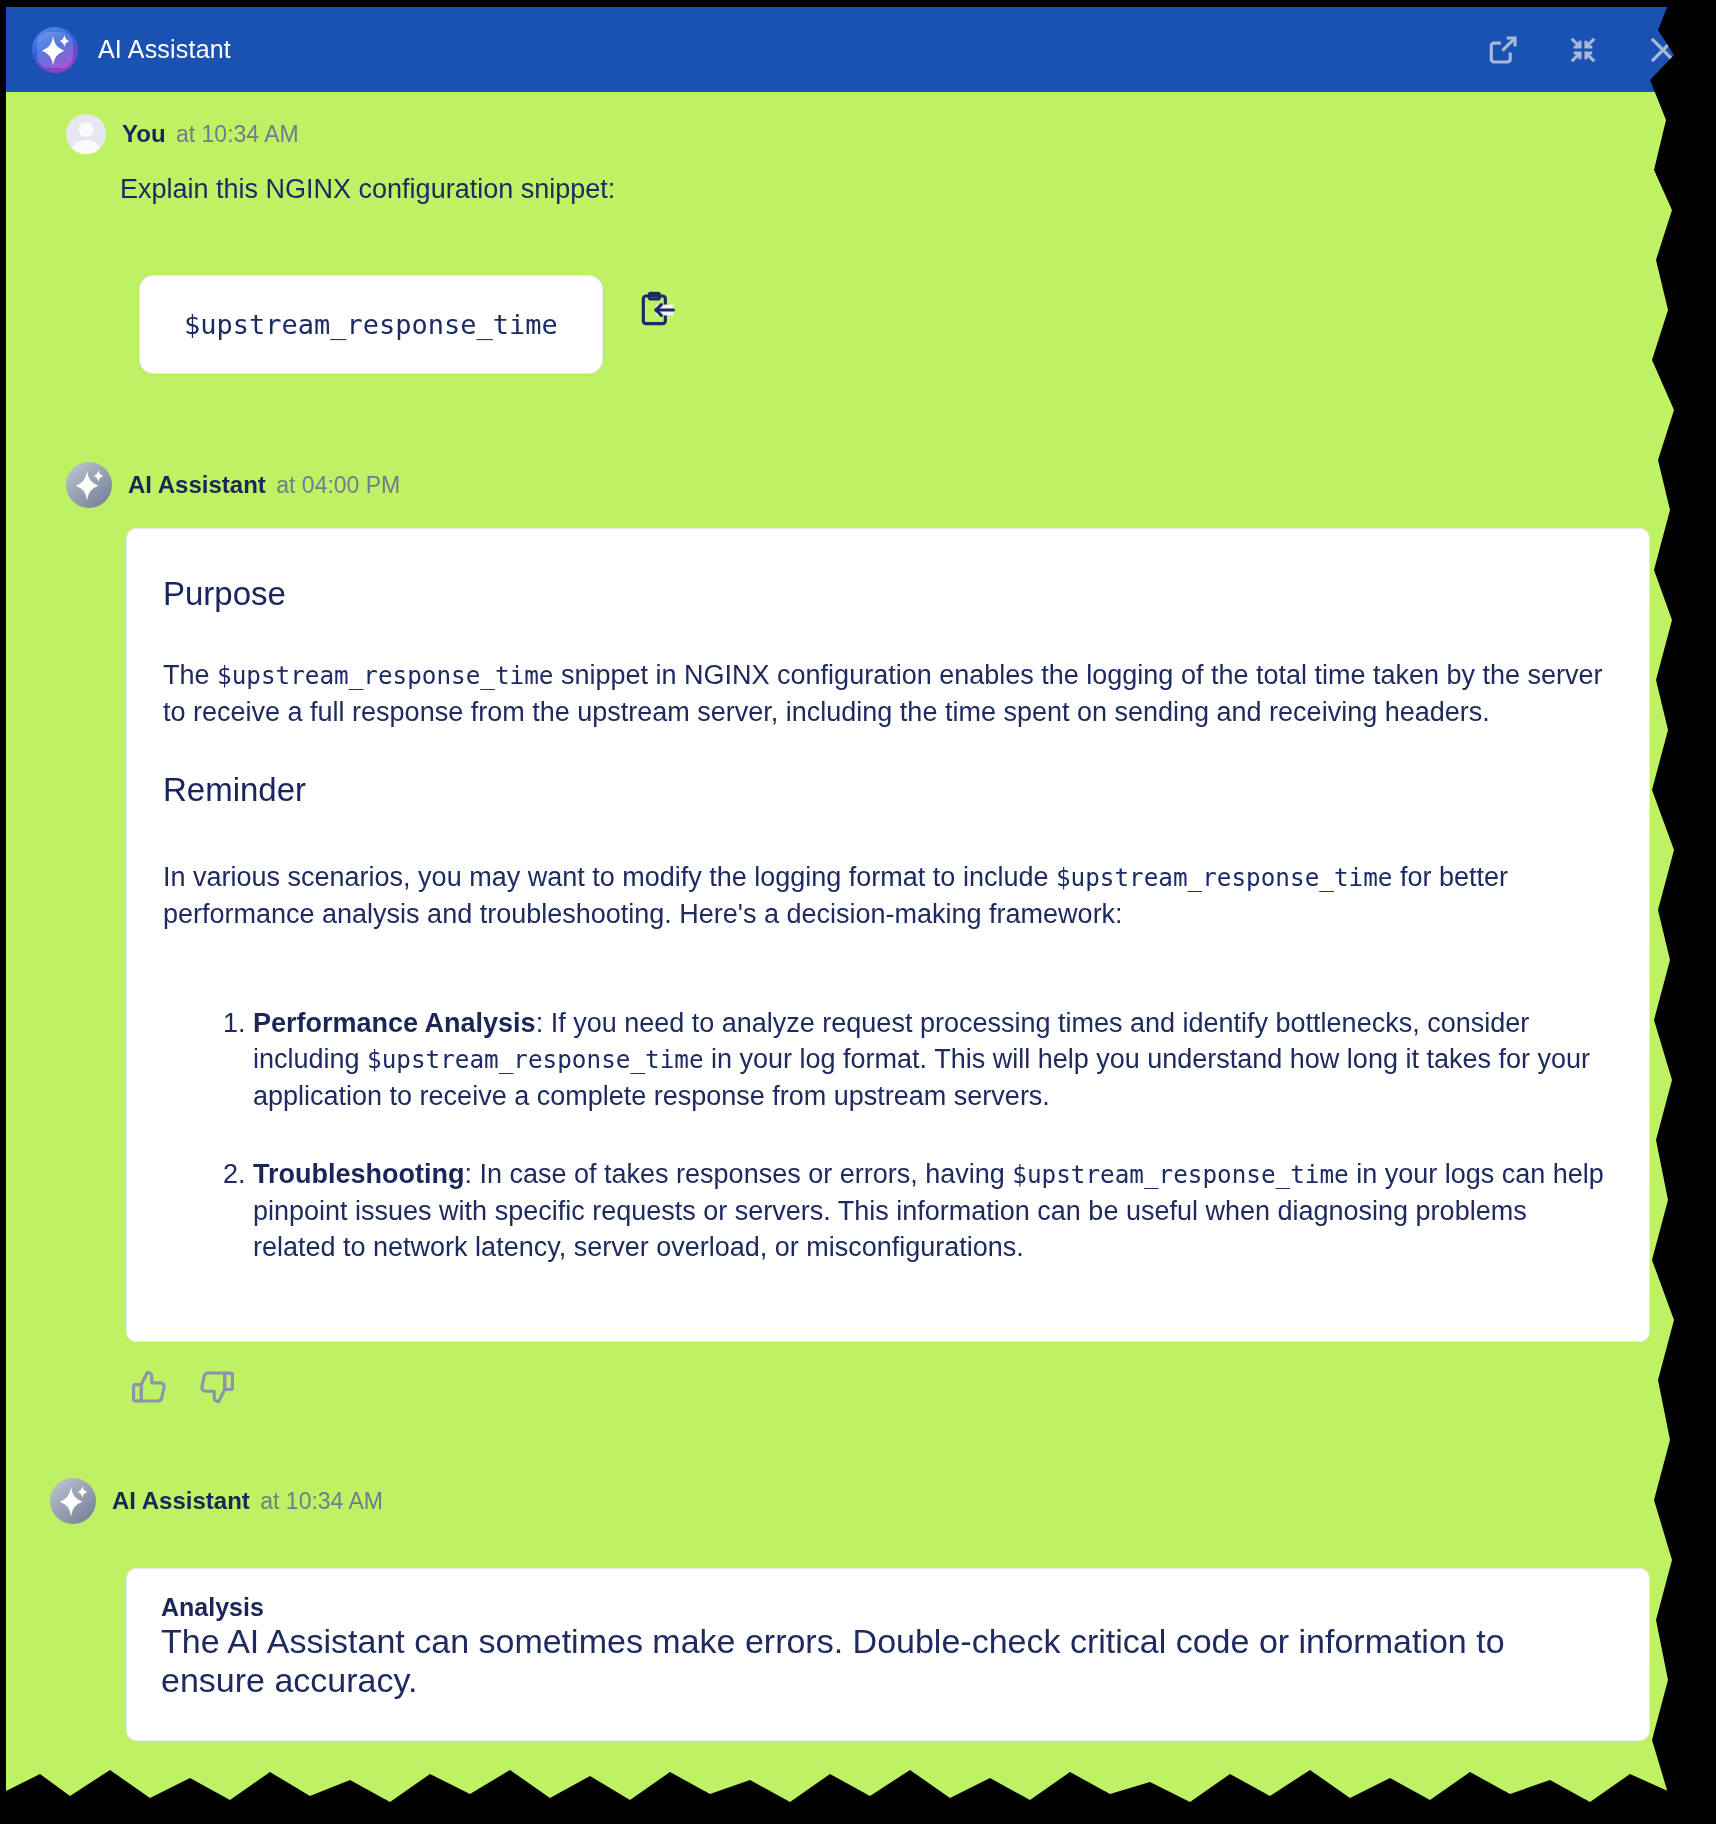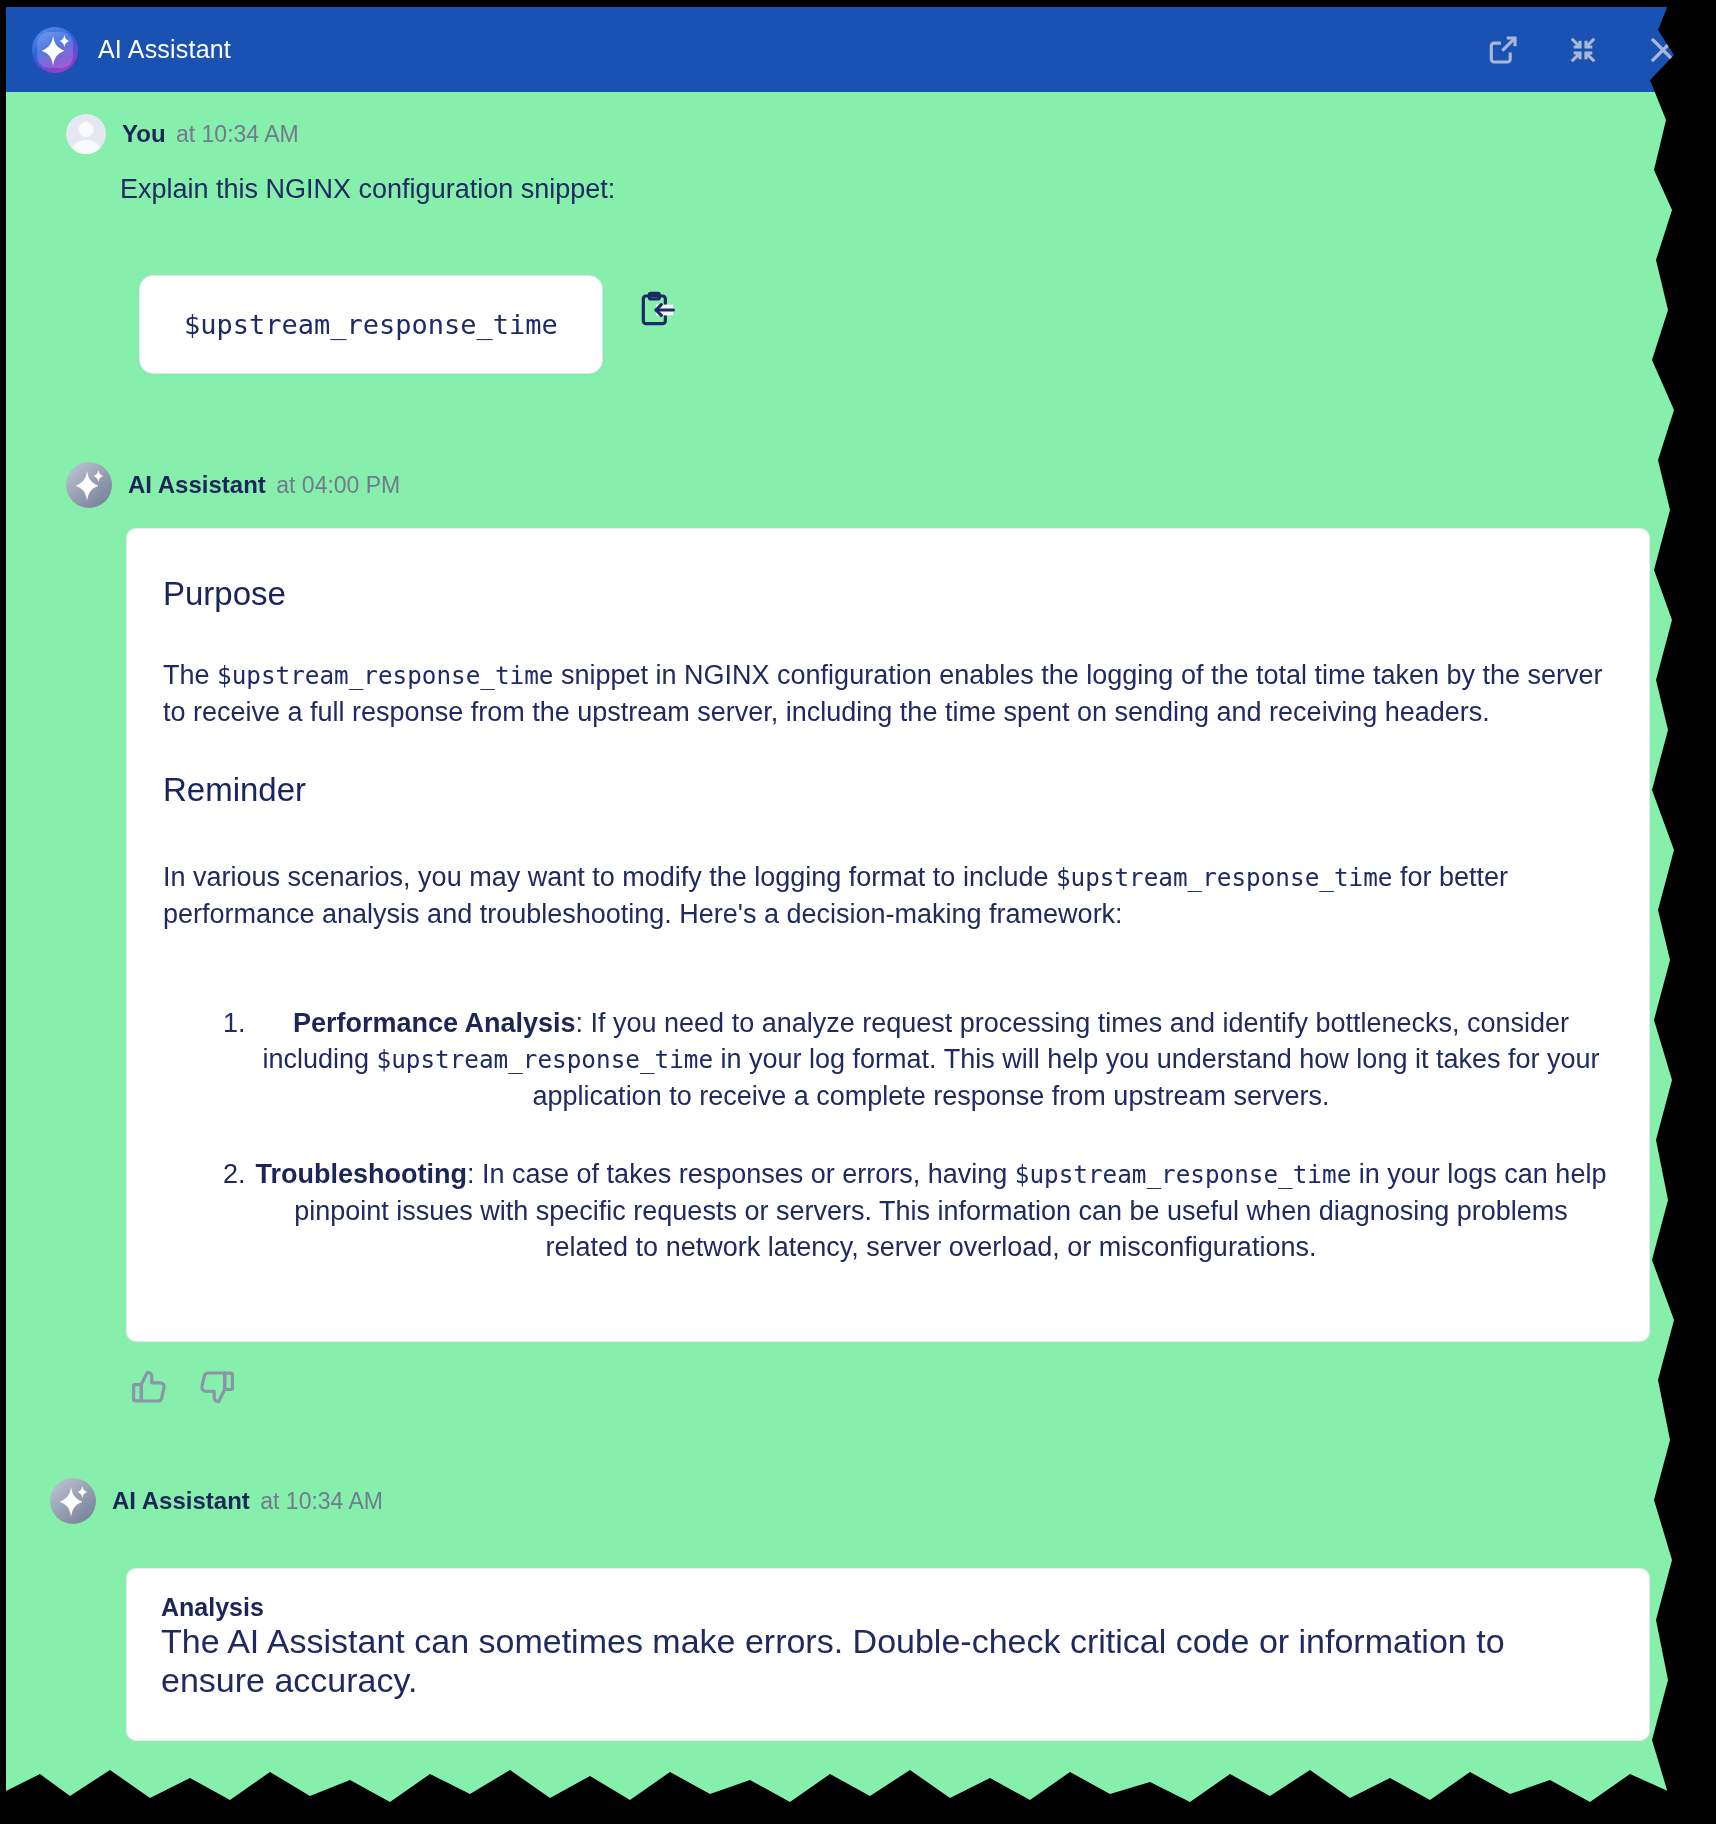--- a/index.html
+++ b/index.html
@@ -2,21 +2,21 @@
 <html><head>
 <meta charset="utf-8">
 <style>
   * { margin:0; padding:0; box-sizing:border-box; }
   html,body { width:1716px; height:1824px; }
   body {
     position:relative; background:#000;
     font-family:"Liberation Sans", sans-serif;
     color:#1e2a60; overflow:hidden;
   }
-  .panel { position:absolute; left:6px; top:7px; right:6px; bottom:6px; background:#86efac; overflow:hidden; }
+  .panel { position:absolute; left:6px; top:7px; right:6px; bottom:6px; background:#bef264; overflow:hidden; }
 
   
   .header { height:85px; background:#1a52b4; display:flex; align-items:center; gap:20px; padding:0 26px; }
   .logo { width:46px; height:46px; border-radius:50%; position:relative; flex:0 0 auto;
     background:linear-gradient(155deg,#5f93f2 0%,#2f63d8 42%,#7a43cf 74%,#c238b8 100%); }
   .logo .inner-sq { position:absolute; inset:5px; border-radius:12px; background:rgba(255,255,255,0.16); }
   .logo svg { position:absolute; inset:0; }
   .header-title { color:#ffffff; font-size:25px; font-weight:500; letter-spacing:.2px; }
   .header-actions { margin-left:auto; display:flex; align-items:center; gap:42px; padding-right:2px; }
   .icon-btn { width:38px; height:38px; background:transparent; border:0; cursor:pointer; display:flex; align-items:center; justify-content:center; }
@@ -49,21 +49,21 @@
   .row-ai-1 { margin-top:88px; }
   .card { background:#ffffff; border:1px solid #e7e9f1; border-radius:10px; margin-left:120px; margin-right:60px; }
   .response-card { margin-top:20px; padding:46px 40px 76px 36px; }
   .response-card h2 { font-size:33px; font-weight:400; color:#1a2560; }
   .h-purpose { margin-bottom:44px; }
   .h-guidance { margin-bottom:50px; }
   .para { font-size:27px; line-height:37px; color:#1e2a60; }
   .p-purpose { margin-bottom:40px; }
   code.inline, .para code, li code { font-family:"DejaVu Sans Mono", monospace; font-size:0.90em; color:#1c2a66; }
   .para strong, li strong { font-weight:700; color:#1b2557; }
-  ol.guidance-list { margin:72px 0 0 0; padding-left:90px;text-align:center; }
+  ol.guidance-list { margin:72px 0 0 0; padding-left:90px; }
   ol.guidance-list li { font-size:27px; line-height:36px; color:#1e2a60; }
   ol.guidance-list li + li { margin-top:42px; }
   ol.guidance-list li::marker { color:#1e2a60; }
 
   
   .feedback { display:flex; gap:26px; margin:24px 0 0 122px; }
   .fb-btn { width:42px; height:42px; background:transparent; border:0; cursor:pointer; }
   .fb-btn svg { stroke:#8b94a8; fill:none; stroke-width:1.8; stroke-linejoin:round; stroke-linecap:round; }
 
   

